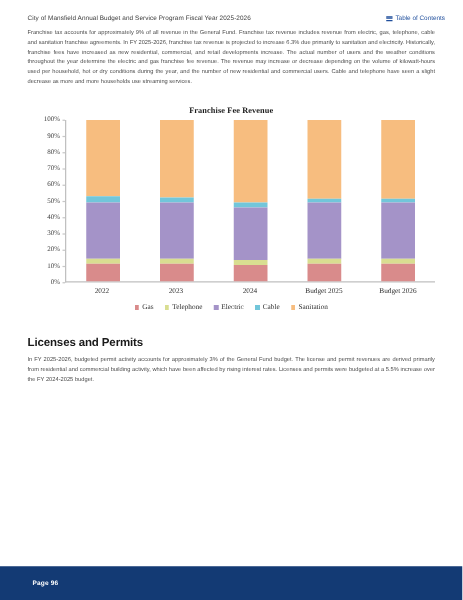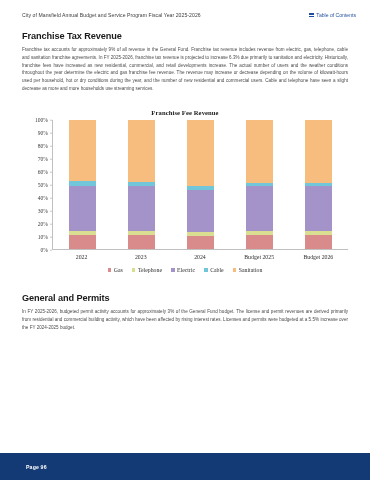--- a/index.html
+++ b/index.html
@@ -228,21 +228,20 @@
       <i></i>
         <i></i>
         <i></i>
     </span>
     <span>Table of Contents</span>
   </div>
 </div>
 
 <div class="content">
 
-  <h2 class="section-title">Franchise Tax Revenue</h2>
 
   <p class="body-text">Franchise tax accounts for approximately 9% of all revenue in the General Fund. Franchise tax revenue includes revenue from electric, gas, telephone, cable and sanitation franchise agreements. In FY 2025-2026, franchise tax revenue is projected to increase 6.3% due primarily to sanitation and electricity. Historically, franchise fees have increased as new residential, commercial, and retail developments increase. The actual number of users and the weather conditions throughout the year determine the electric and gas franchise fee revenue. The revenue may increase or decrease depending on the volume of kilowatt-hours used per household, hot or dry conditions during the year, and the number of new residential and commercial users. Cable and telephone have seen a slight decrease as more and more households use streaming services.</p>
 
   <div class="chart-block">
 
     <div class="chart-title">Franchise Fee Revenue</div>
 
     <div class="plot-wrap">
       <div class="y-axis" id="y-axis">
           <div class="y-tick-label" style="top: 0%;">100%</div>
@@ -346,20 +345,20 @@
           <span class="legend-swatch" style="background: rgb(114, 198, 218);"></span>
           <span class="legend-label">Cable</span>
         </div>
         <div class="legend-item">
           <span class="legend-swatch" style="background: rgb(247, 189, 127);"></span>
           <span class="legend-label">Sanitation</span>
         </div>
       </div>
   </div>
 
-  <h2 class="section-title">General and Permits</h2>
+  <h2 class="section-title">Licenses and Permits</h2>
 
   <p class="body-text">In FY 2025-2026, budgeted permit activity accounts for approximately 3% of the General Fund budget. The license and permit revenues are derived primarily from residential and commercial building activity, which have been affected by rising interest rates. Licenses and permits were budgeted at a 5.5% increase over the FY 2024-2025 budget.</p>
 </div>
 
 <div class="page-footer">
   <div class="page-number">Page 96</div>
 </div>
 
 </body></html>

